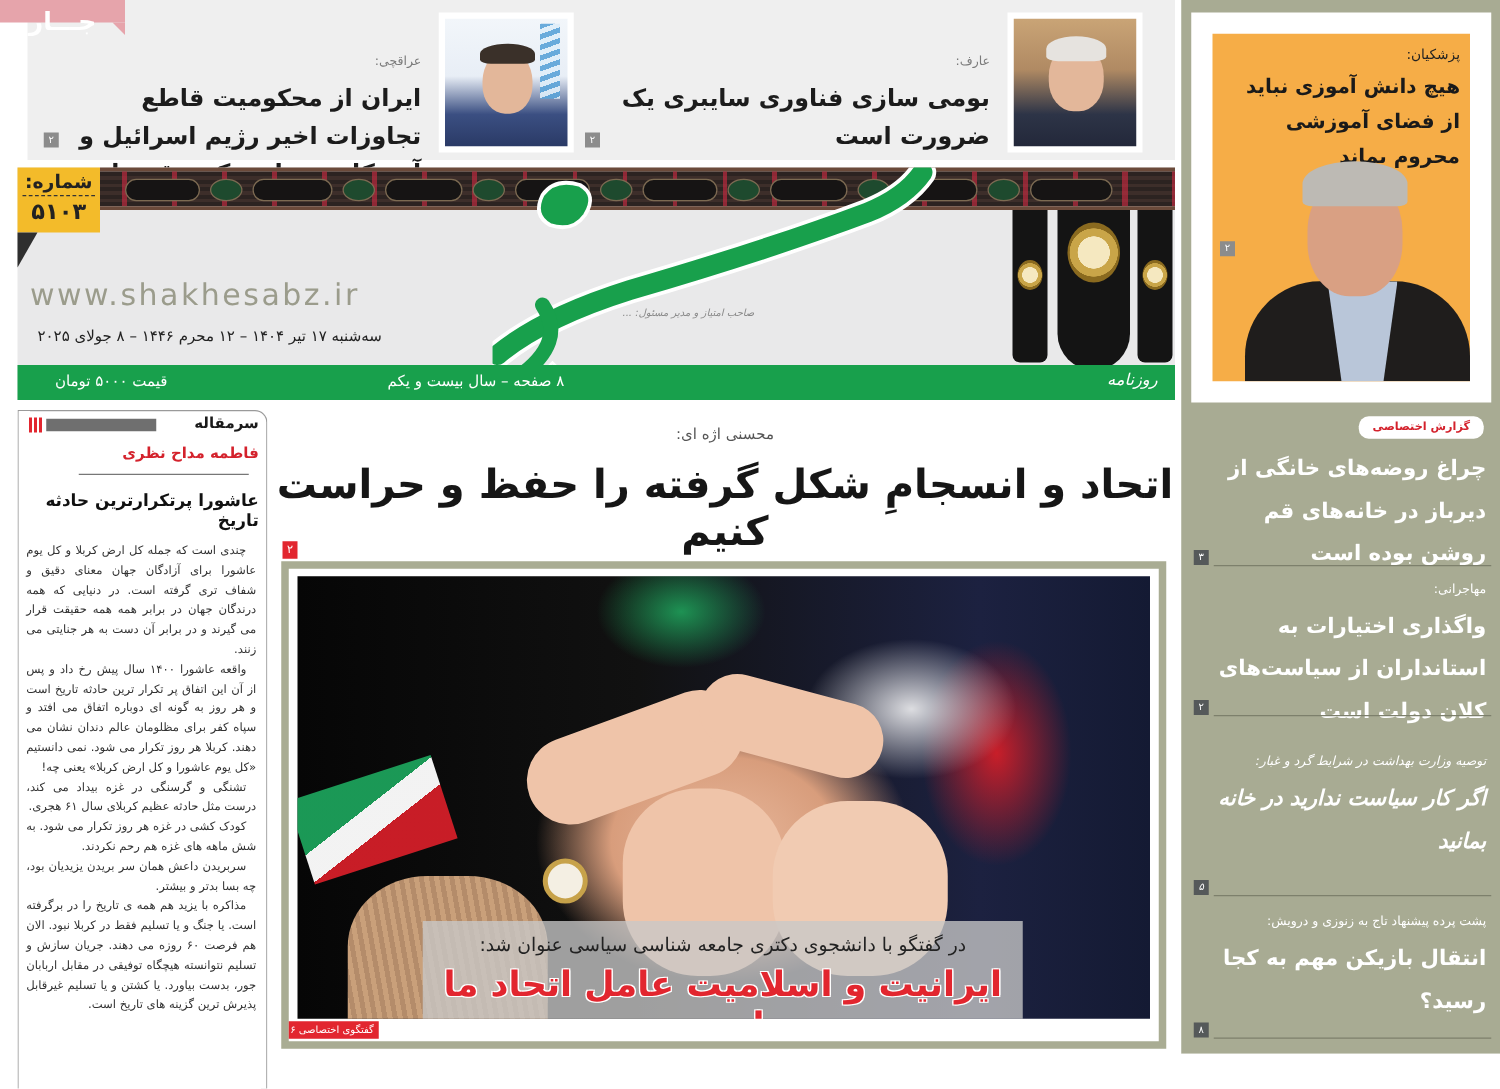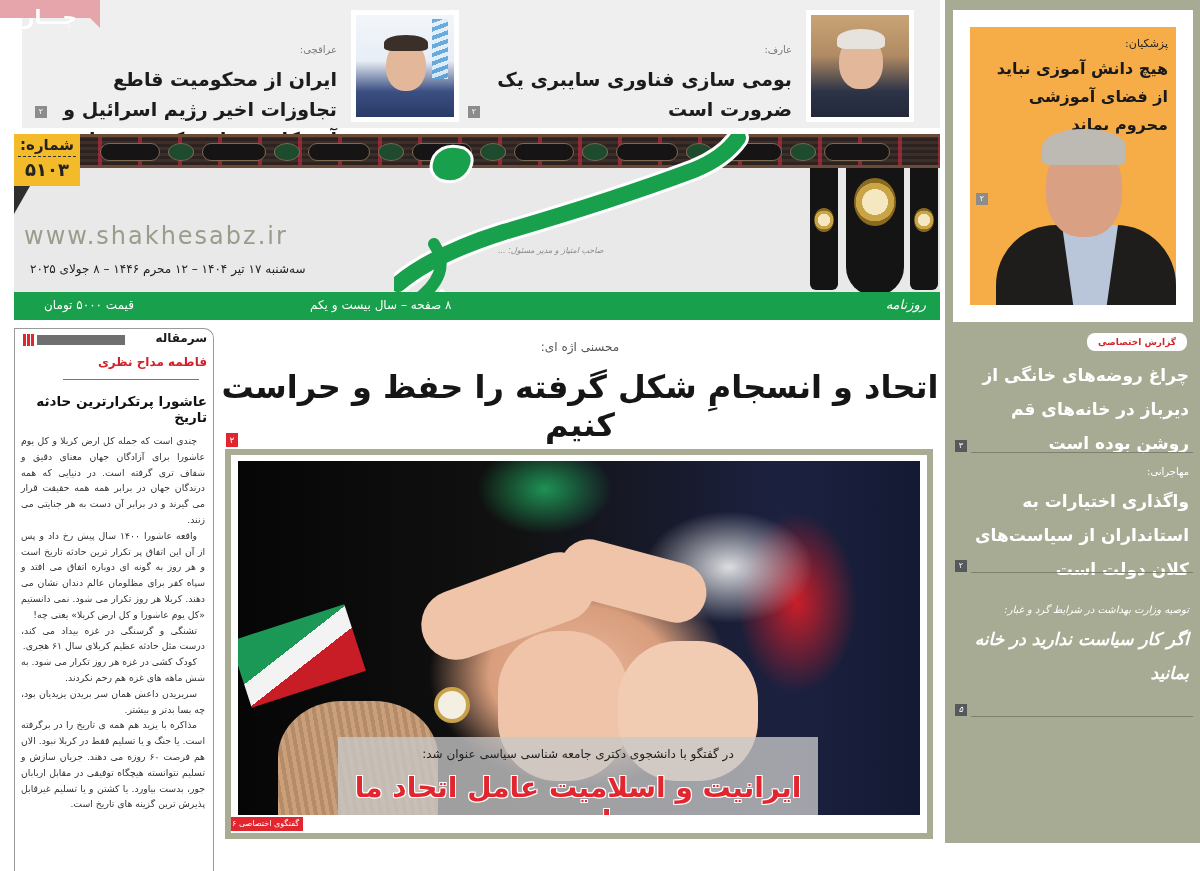--- a/index.html
+++ b/index.html
@@ -79,21 +79,21 @@
       radial-gradient(ellipse 120px 80px at 72% 30%, rgba(255,255,255,.85), rgba(255,255,255,0) 70%),
       radial-gradient(ellipse 90px 60px at 45% 8%, rgba(31,160,90,.9), rgba(31,160,90,0) 75%),
       radial-gradient(ellipse 80px 120px at 82% 40%, rgba(210,30,40,.95), rgba(210,30,40,0) 75%),
       radial-gradient(ellipse 200px 150px at 50% 60%, #e8b89c 0%, #d89d7c 45%, rgba(216,157,124,0) 75%),
       linear-gradient(90deg,#060606 0%,#111 40%,#1c2140 80%,#141a33 100%); }
   .photo .wrist-g { position: absolute; left: 0; top: 160px; width: 120px; height: 70px; background: linear-gradient(160deg,#1ca05a 0 40%,#fff 40% 60%,#d21e28 60%); transform: rotate(-18deg); opacity: .95; }
   .photo .sweater { position: absolute; left: 40px; top: 240px; width: 160px; height: 140px; background: repeating-linear-gradient(80deg,#b48c6a 0 4px,#c9a07a 4px 8px); border-radius: 40% 40% 0 0; }
   .photo .watch { position: absolute; left: 196px; top: 226px; width: 36px; height: 36px; border-radius: 50%; background: #f4efe3; border: 4px solid #c7a24a; }
   .photo .hand { position: absolute; border-radius: 40px; background: #efc4a9; }
   .caption-box { position: absolute; left: 100px; top: 276px; width: 480px; height: 84px; background: rgba(200,200,200,.78); }
-  .caption-kicker { position: absolute; left: 0; right: 0; top: 10px; text-align: center; font-size: 12px; color: #222; }
+  .caption-kicker { position: absolute; left: 0; right: 0; top: 10px; text-align: center; font-size: 15px; color: #222; }
   .caption-headline { position: absolute; left: 0; right: 0; top: 34px; text-align: center; font-size: 28px; font-weight: bold; color: #e2262f; letter-spacing: -1px; text-shadow: 1px 1px 0 #fff, -1px -1px 0 #fff, 1px -1px 0 #fff, -1px 1px 0 #fff; }
   .exclusive-tag { position: absolute; left: 0; bottom: 2px; width: 72px; height: 14px; background: #e2262f; color: #fff; font-size: 8px; line-height: 14px; padding-right: 4px; }
 
   
   .right-col { position: absolute; left: 945px; top: 0; width: 255px; height: 843px; background: #a8ab93; }
   .feature-card { position: absolute; left: 8px; top: 10px; width: 240px; height: 312px; background: #fff; padding: 17px; }
   .feature-inner { position: relative; width: 100%; height: 100%; background: #f6ad47; overflow: hidden; }
   .feature-kicker { position: absolute; right: 8px; top: 10px; font-size: 11px; color: #222; }
   .feature-headline { position: absolute; right: 8px; left: 8px; top: 28px; font-size: 16px; line-height: 28px; font-weight: bold; color: #1a1a1a; text-align: right; }
   .feature-badge { left: 6px; top: 166px; background: #8c8c8c; }
@@ -271,14 +271,20 @@
     <div class="rc-rule" style="top:110px;"></div>
   </div>
 
   <div class="rc-item" style="top:600px;height:120px;font-style:italic;">
     <div class="rc-kicker" style="top:4px;">توصیه وزارت بهداشت در شرایط گرد و غبار:</div>
     <div class="rc-headline" style="top:22px;">اگر کار سیاست ندارید در خانه بمانید</div>
     <div class="rc-badge" style="top:104px;">۵</div>
     <div class="rc-rule" style="top:116px;"></div>
   </div>
 
+  <div class="rc-item" style="top:728px;height:112px;">
+    <div class="rc-kicker" style="top:4px;">پشت پرده پیشنهاد تاج به زنوزی و درویش:</div>
+    <div class="rc-headline" style="top:22px;">انتقال بازیکن مهم به کجا رسید؟</div>
+    <div class="rc-badge" style="top:90px;">۸</div>
+    <div class="rc-rule" style="top:102px;"></div>
+  </div>
 </div>
 <div class="bottom-white"></div>
 
 </body></html>

